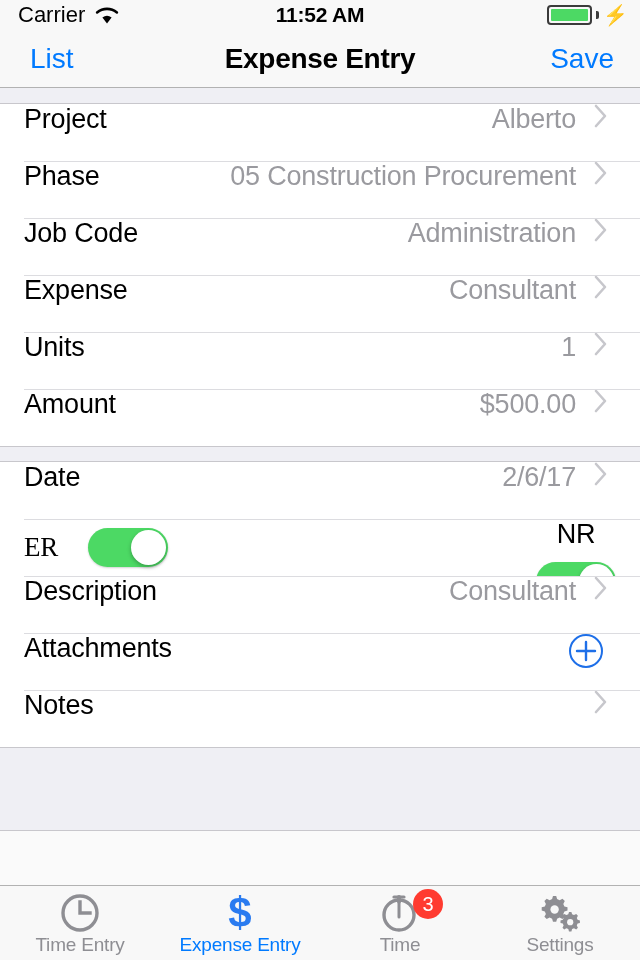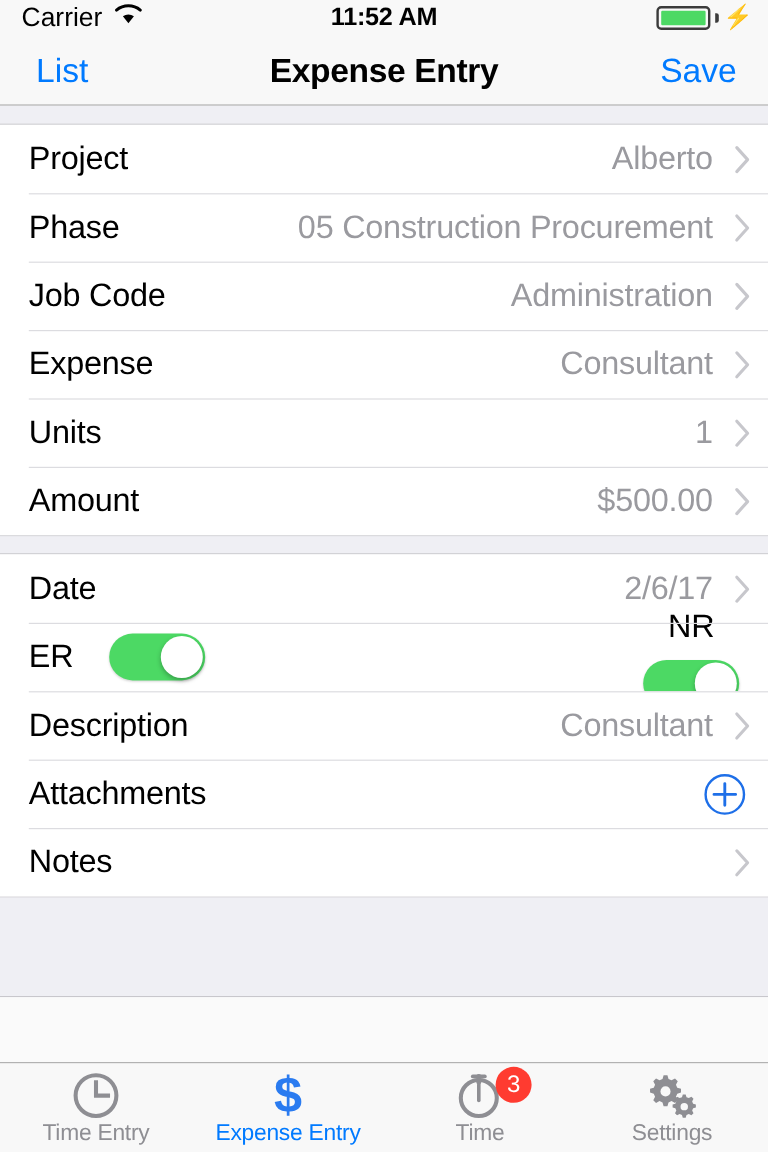--- a/index.html
+++ b/index.html
@@ -30,20 +30,21 @@
     background: #f8f8f8;
     display: flex;
     align-items: center;
     font-size: 22px;
     color: #000;
   }
   .status-left {
     position: absolute;
     left: 18px;
     display: flex;
+    align-items: center;
     gap: 9px;
   }
   .status-center {
     position: absolute;
     left: 0; right: 0;
     text-align: center;
     font-weight: 600;
     font-size: 21px;
     letter-spacing: -0.2px;
   }
@@ -126,22 +127,21 @@
   .gap.tall { height: 22px; }
   .section {
     background: #ffffff;
     border-top: 1px solid #c8c7cc;
     border-bottom: 1px solid #c8c7cc;
   }
   .row {
     position: relative;
     height: 57px;
     display: flex;
-    align-items: center;
-    padding: 0 10px 0 24px;
+    padding: 0 28px 0 24px;
     box-sizing: border-box;
     background: #ffffff;
     cursor: pointer;
   }
   .row + .row::before {
     content: "";
     position: absolute;
     top: 0; left: 24px; right: 0;
     height: 1px;
     background: #dcdce0;
@@ -186,20 +186,21 @@
     width: 35px;
     height: 35px;
     border-radius: 50%;
     background: #ffffff;
     box-shadow: 0 2px 4px rgba(0,0,0,0.28);
   }
   .toggle-left {
     display: flex;
     align-items: center;
     gap: 30px;
+    font-family: Liberation Serif, serif;
   }
   .toggle-right {
     display: flex;
     align-items: center;
     gap: 12px;
     margin-left: auto;
     flex-direction: column;
   }
 
   

